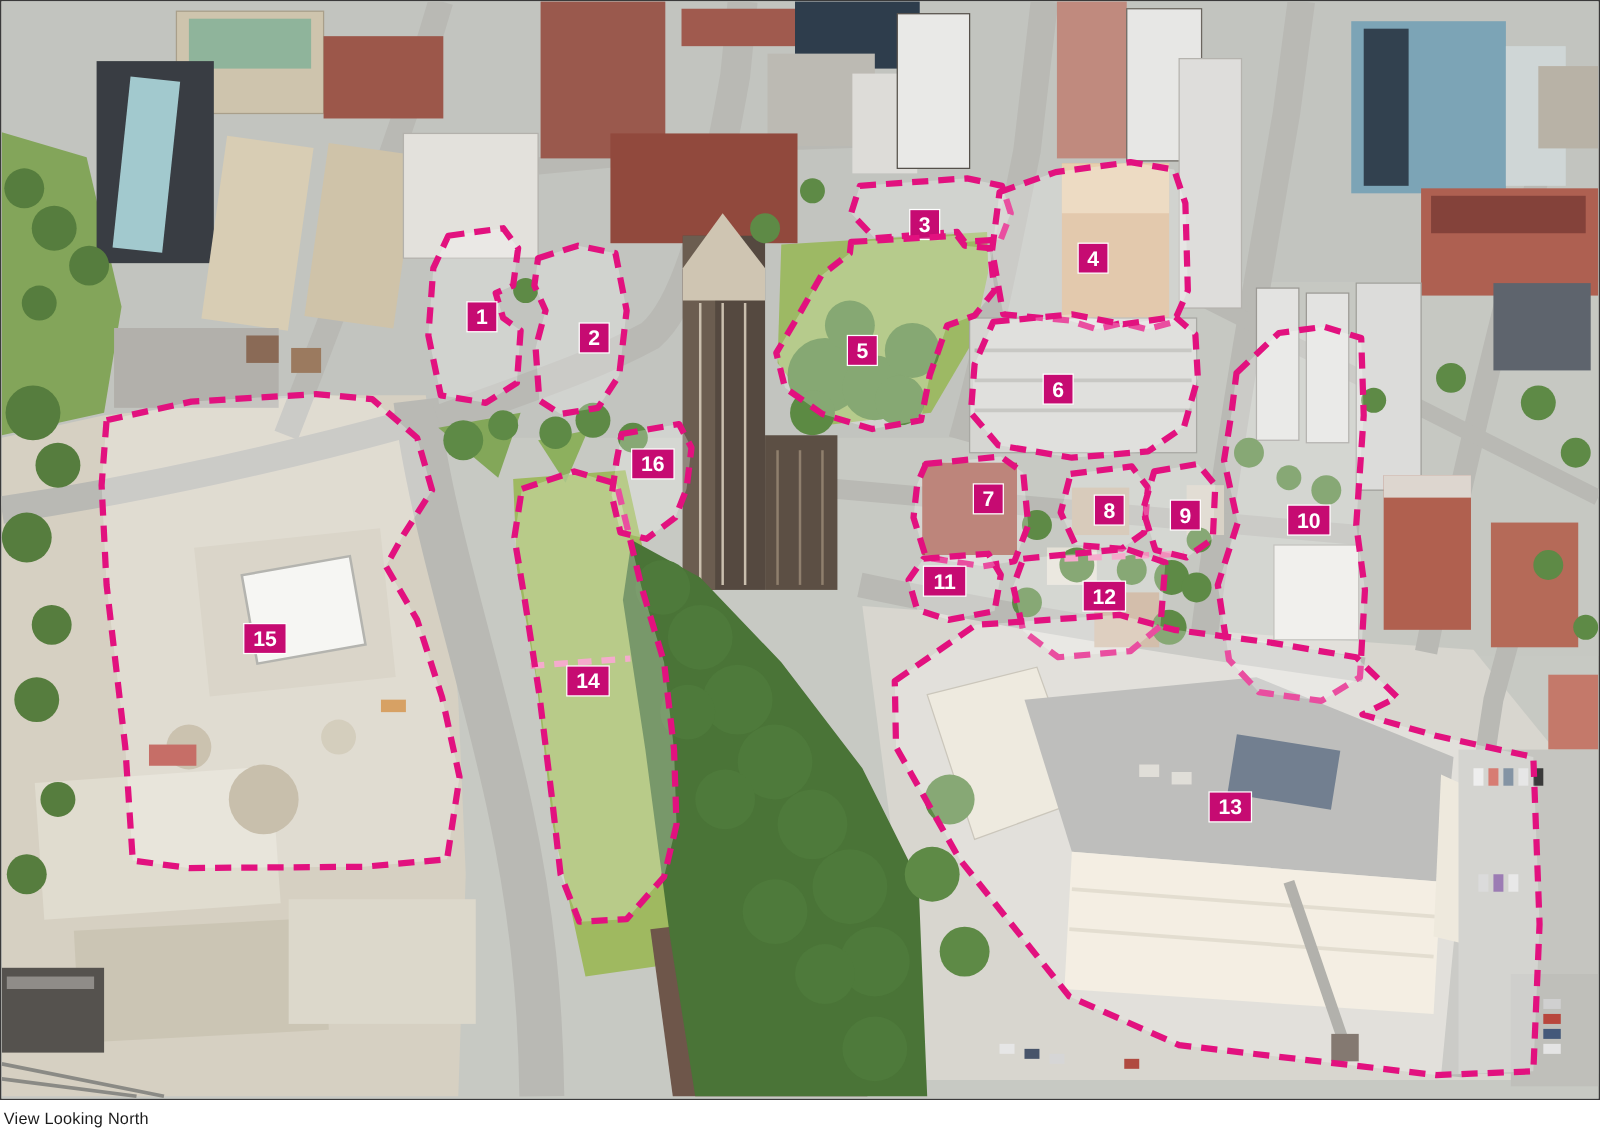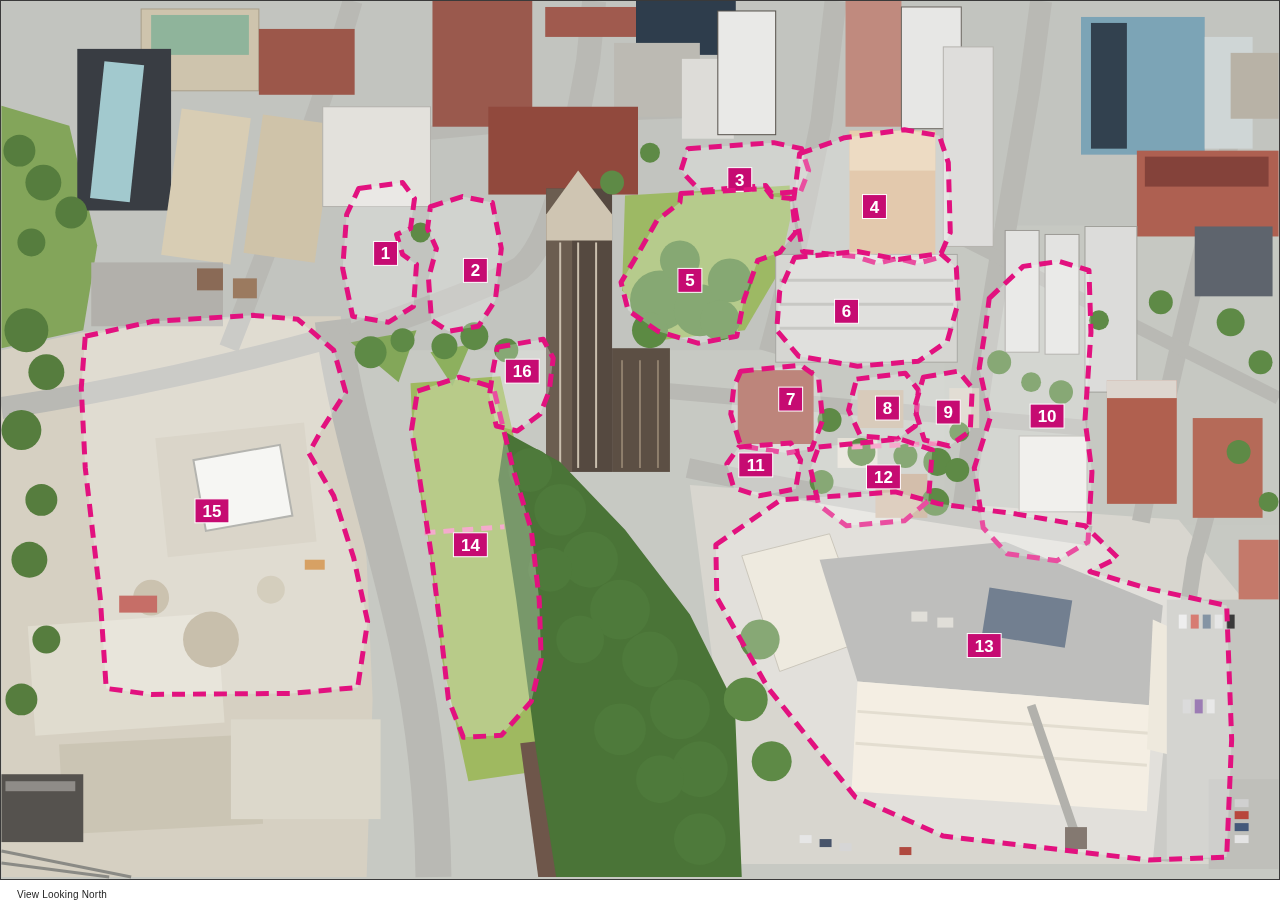--- a/index.html
+++ b/index.html
@@ -25,21 +25,21 @@
   }
   .badge-num{
     font-family:"Liberation Sans",sans-serif;
     font-size:17px;font-weight:bold;text-anchor:middle;
   }
   .caption-bar{
     position:absolute;left:0;top:880px;width:1280px;height:28px;
     background:#ffffff;display:flex;align-items:center;
   }
   .caption-text{
-    font-size:10px;color:#1c1c1c;padding-left:17px;letter-spacing:0.2px;
+    font-size:13px;color:#1c1c1c;padding-left:3px;letter-spacing:0.2px;
   }
 </style>
 </head>
 <body>
 
 <div class="stage">
   <div class="photo">
 
     <svg id="scene" viewBox="0 0 1280 880" aria-hidden="true">
       <rect width="1280" height="880" fill="#c7c9c3"></rect>

